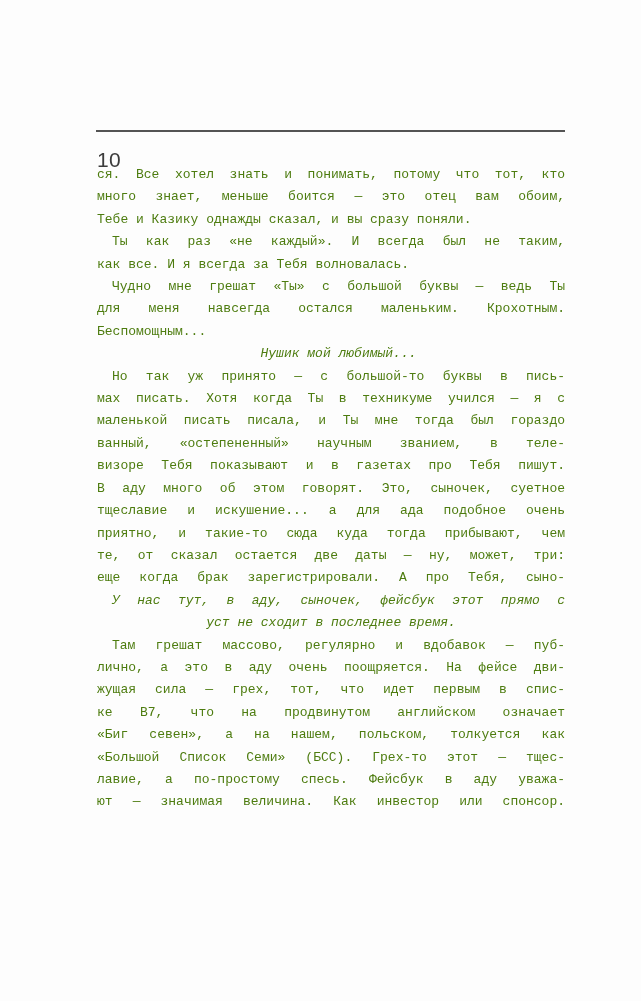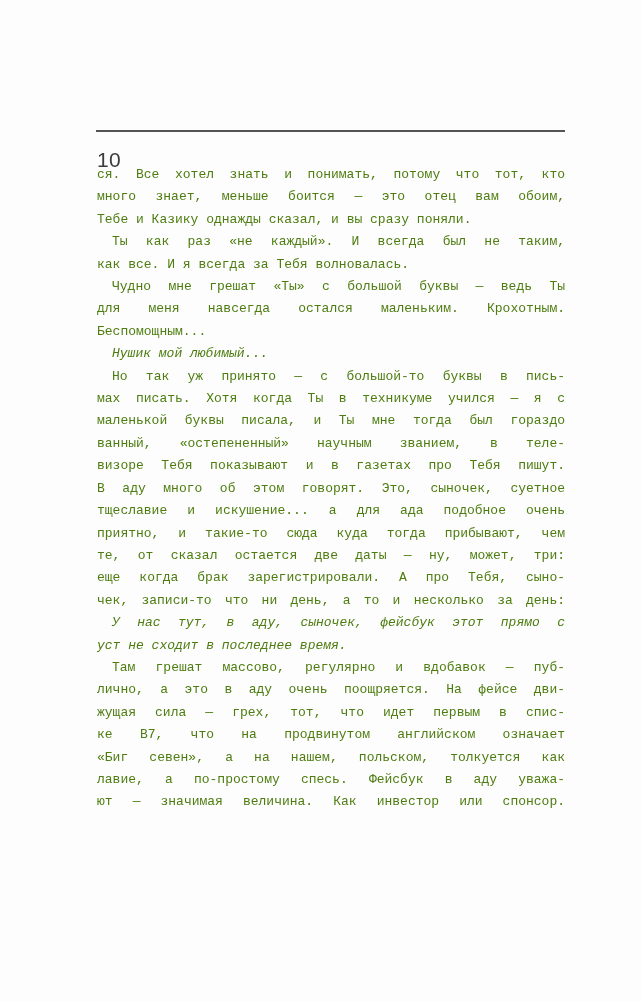--- a/index.html
+++ b/index.html
@@ -53,20 +53,21 @@
   }
   .line.just {
     text-align: justify;
     text-align-last: justify;
   }
   .line.indent {
     text-indent: 15px;
   }
   .line.italic {
     font-style: italic;
+    text-align: center;
   }
 </style>
 </head>
 <body>
 
 <div class="page">
   <div class="page-header">
     <span class="page-number">10</span>
   </div>
   <div class="header-rule"></div>
@@ -75,32 +76,32 @@
       <div class="line just">много знает, меньше боится — это отец вам обоим,</div>
       <div class="line">Тебе и Казику однажды сказал, и вы сразу поняли.</div>
       <div class="line just indent">Ты как раз «не каждый». И всегда был не таким,</div>
       <div class="line">как все. И я всегда за Тебя волновалась.</div>
       <div class="line just indent">Чудно мне грешат «Ты» с большой буквы — ведь Ты</div>
       <div class="line just">для меня навсегда остался маленьким. Крохотным.</div>
       <div class="line">Беспомощным...</div>
       <div class="line indent italic">Нушик мой любимый...</div>
       <div class="line just indent">Но так уж принято — с большой-то буквы в пись-</div>
       <div class="line just">мах писать. Хотя когда Ты в техникуме учился — я с</div>
-      <div class="line just">маленькой буквы писала, и Ты мне тогда был гораздо</div>
+      <div class="line just">маленькой писать писала, и Ты мне тогда был гораздо</div>
       <div class="line just">ванный, «остепененный» научным званием, в теле-</div>
       <div class="line just">визоре Тебя показывают и в газетах про Тебя пишут.</div>
       <div class="line just">В аду много об этом говорят. Это, сыночек, суетное</div>
       <div class="line just">тщеславие и искушение... а для ада подобное очень</div>
       <div class="line just">приятно, и такие-то сюда куда тогда прибывают, чем</div>
       <div class="line just">те, от сказал остается две даты — ну, может, три:</div>
       <div class="line just">еще когда брак зарегистрировали. А про Тебя, сыно-</div>
-      <div class="line just">чек, записи-то что ни день, а то и несколько за день:</div>
       <div class="line just indent italic">У нас тут, в аду, сыночек, фейсбук этот прямо с</div>
       <div class="line italic">уст не сходит в последнее время.</div>
       <div class="line just indent">Там грешат массово, регулярно и вдобавок — пуб-</div>
       <div class="line just">лично, а это в аду очень поощряется. На фейсе дви-</div>
       <div class="line just">жущая сила — грех, тот, что идет первым в спис-</div>
       <div class="line just">ке В7, что на продвинутом английском означает</div>
       <div class="line just">«Биг севен», а на нашем, польском, толкуется как</div>
+      <div class="line just">«Большой Список Семи» (БСС). Грех-то этот — тщес-</div>
       <div class="line just">лавие, а по-простому спесь. Фейсбук в аду уважа-</div>
       <div class="line just">ют — значимая величина. Как инвестор или спонсор.</div>
     </div>
 </div>
 
 </body></html>

